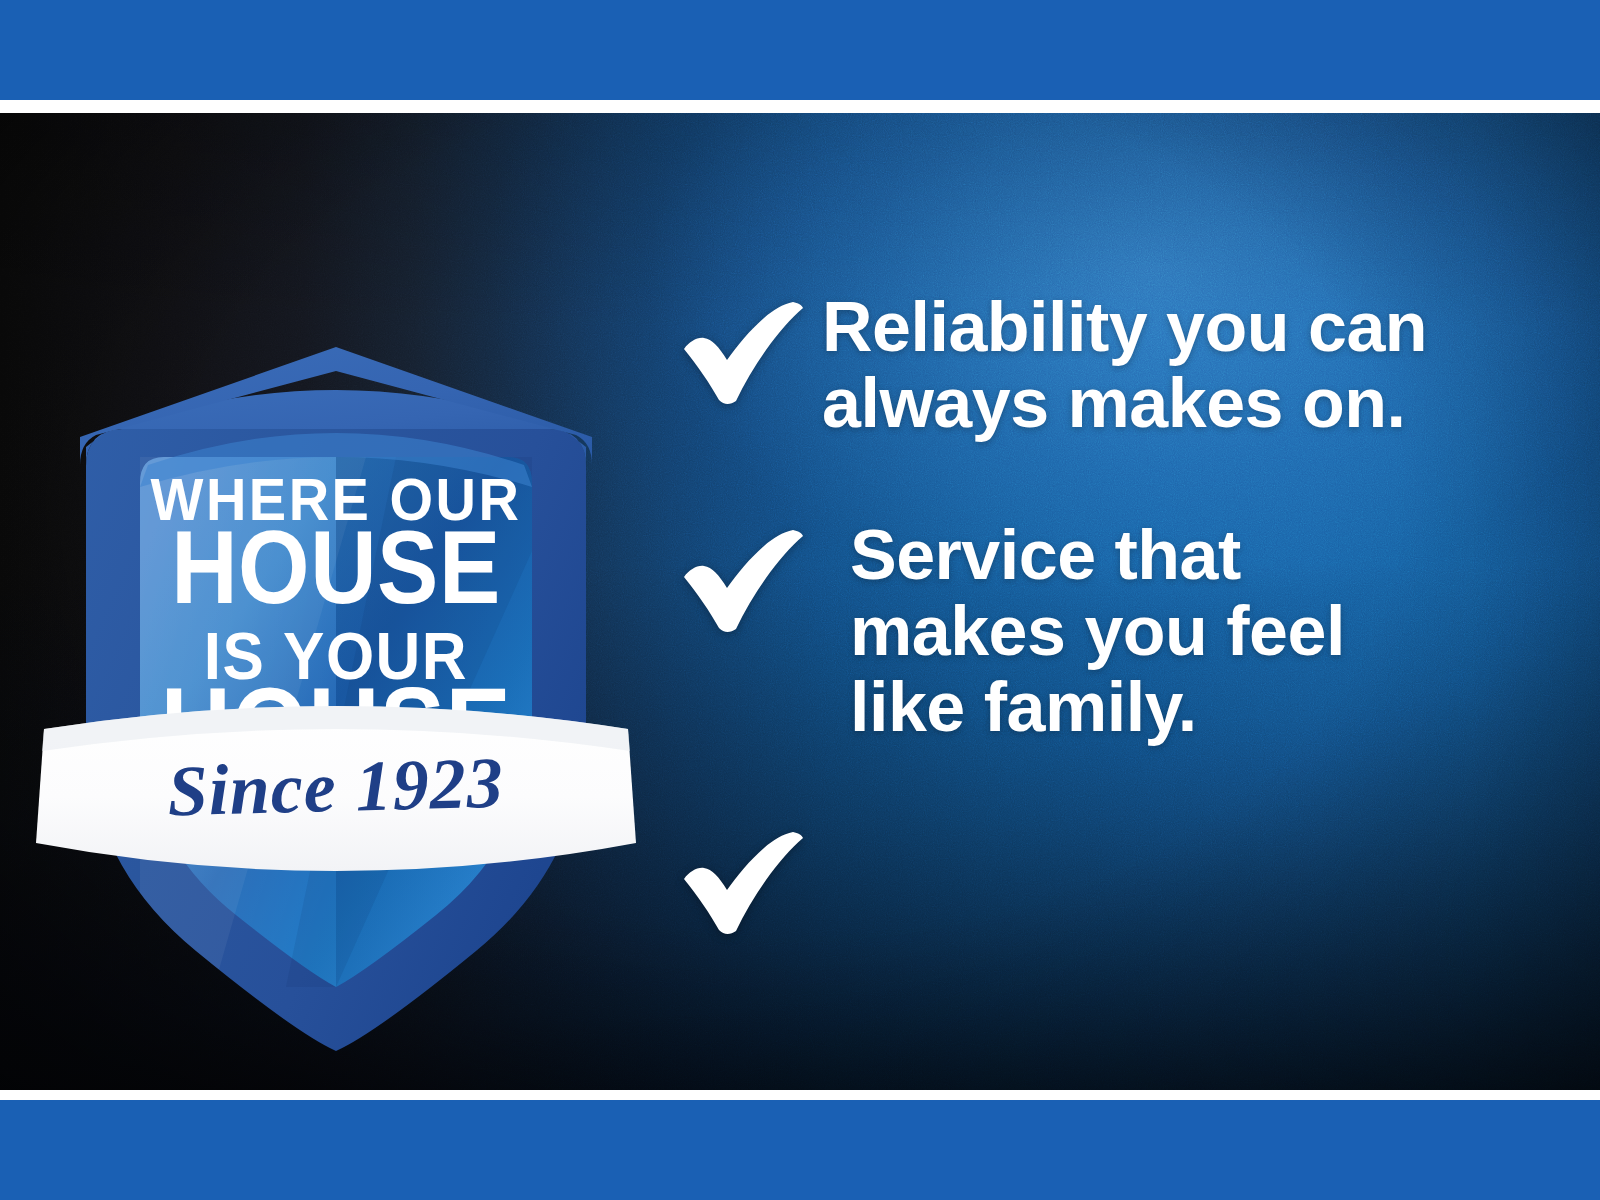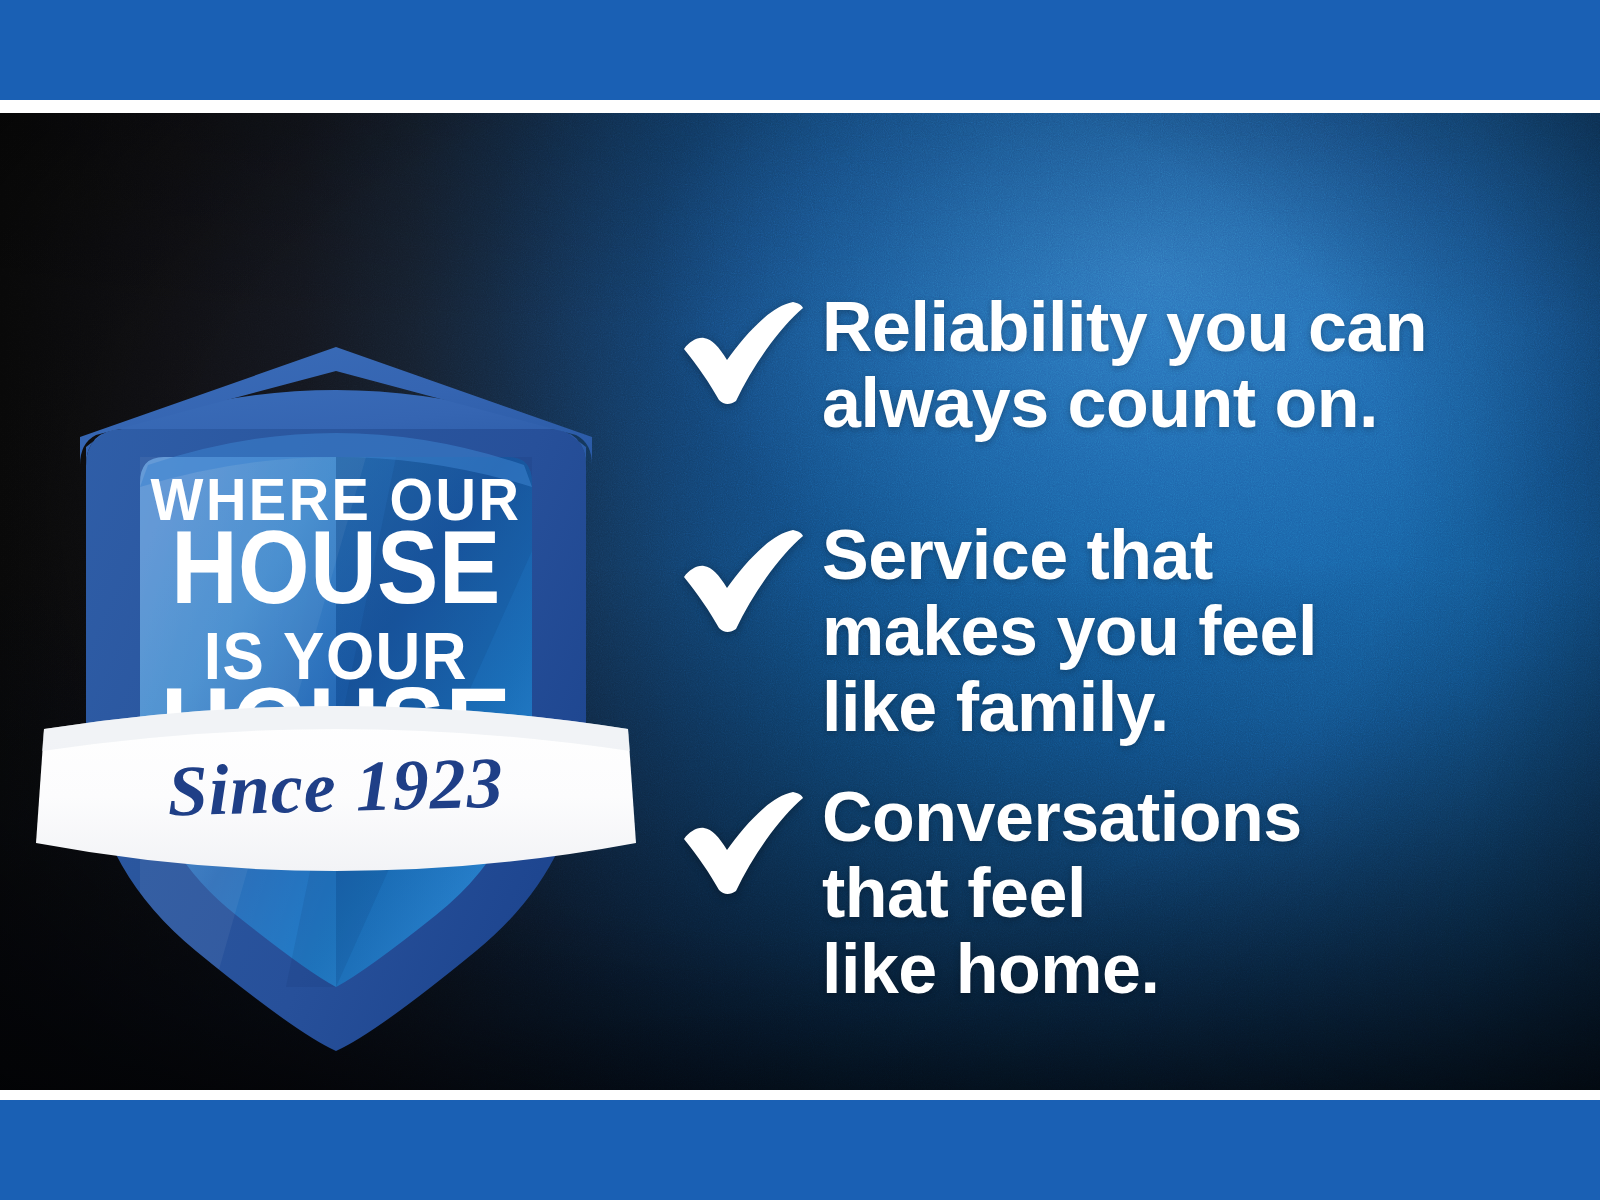--- a/index.html
+++ b/index.html
@@ -142,21 +142,21 @@
     font-family: "Liberation Sans", sans-serif;
     font-weight: bold;
     font-size: 70px;
     line-height: 1.085;
     letter-spacing: -0.5px;
     white-space: pre-line;
     text-shadow: 0 2px 7px rgba(0,0,0,0.26);
     padding-top: 2px;
   }
   .bullet.b1 { margin-bottom: 74px; }
-  .bullet.b2 { margin-bottom: 32px; }
+  .bullet.b2 { margin-bottom: 72px; gap: 28px; }
 </style>
 </head>
 <body>
 
 <div id="canvas">
 
   <div class="brand-bar top" style="background: rgb(26, 96, 180);"></div>
 
   <div id="panel">
     <div class="panel-base">
@@ -294,43 +294,40 @@
 
     <div id="bullets">
 
       <div class="bullet b1">
         <div class="check-wrap">
           <svg viewBox="0 0 126 104" xmlns="http://www.w3.org/2000/svg">
             <path d="M4 47 C9 40 17 35 24 36 C32 37 39 45 47 58 C57 44 70 28 84 16 C93 8 103 2 113 0 C118 1 122 3 123 6 C111 16 98 31 86 48 C74 65 64 82 56 99 C50 103 44 103 39 98 C30 82 18 64 4 47 Z" fill="#ffffff"></path>
           </svg>
         </div>
         <div class="bullet-text">Reliability you can
-always count on.</div>
+always makes on.</div>
       </div>
 
       <div class="bullet b2">
         <div class="check-wrap">
           <svg viewBox="0 0 126 104" xmlns="http://www.w3.org/2000/svg">
             <path d="M4 47 C9 40 17 35 24 36 C32 37 39 45 47 58 C57 44 70 28 84 16 C93 8 103 2 113 0 C118 1 122 3 123 6 C111 16 98 31 86 48 C74 65 64 82 56 99 C50 103 44 103 39 98 C30 82 18 64 4 47 Z" fill="#ffffff"></path>
           </svg>
         </div>
         <div class="bullet-text">Service that
 makes you feel
 like family.</div>
       </div>
 
       <div class="bullet b3">
         <div class="check-wrap">
           <svg viewBox="0 0 126 104" xmlns="http://www.w3.org/2000/svg">
             <path d="M4 47 C9 40 17 35 24 36 C32 37 39 45 47 58 C57 44 70 28 84 16 C93 8 103 2 113 0 C118 1 122 3 123 6 C111 16 98 31 86 48 C74 65 64 82 56 99 C50 103 44 103 39 98 C30 82 18 64 4 47 Z" fill="#ffffff"></path>
           </svg>
         </div>
-        <div class="bullet-text">Conversations
-that feel
-like home.</div>
       </div>
 
     </div>
   </div>
 
   <div class="brand-bar bottom" style="background: rgb(26, 96, 180);"></div>
 
 </div>
 
 </body></html>

